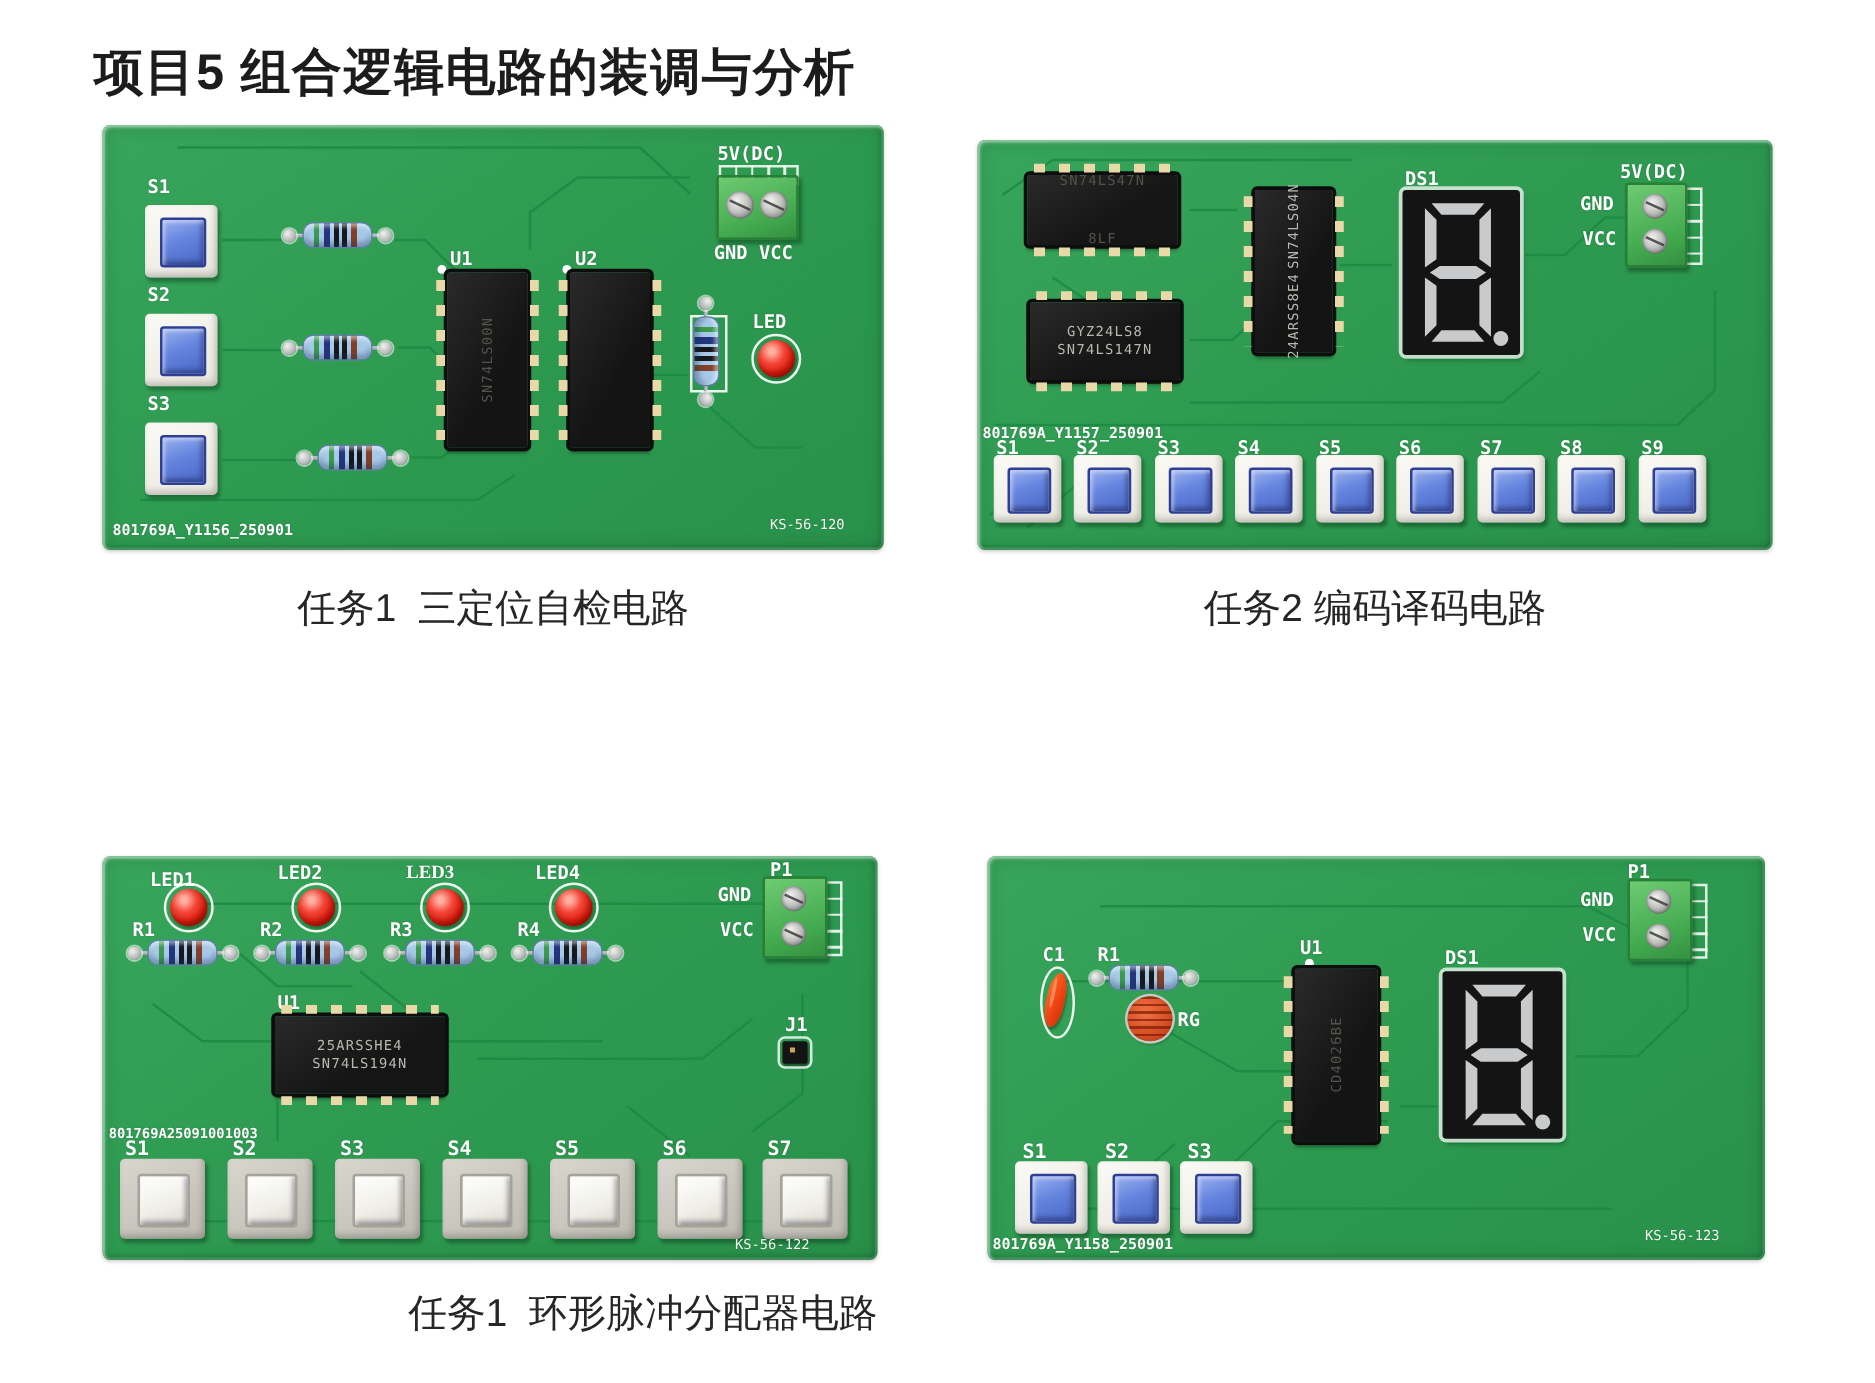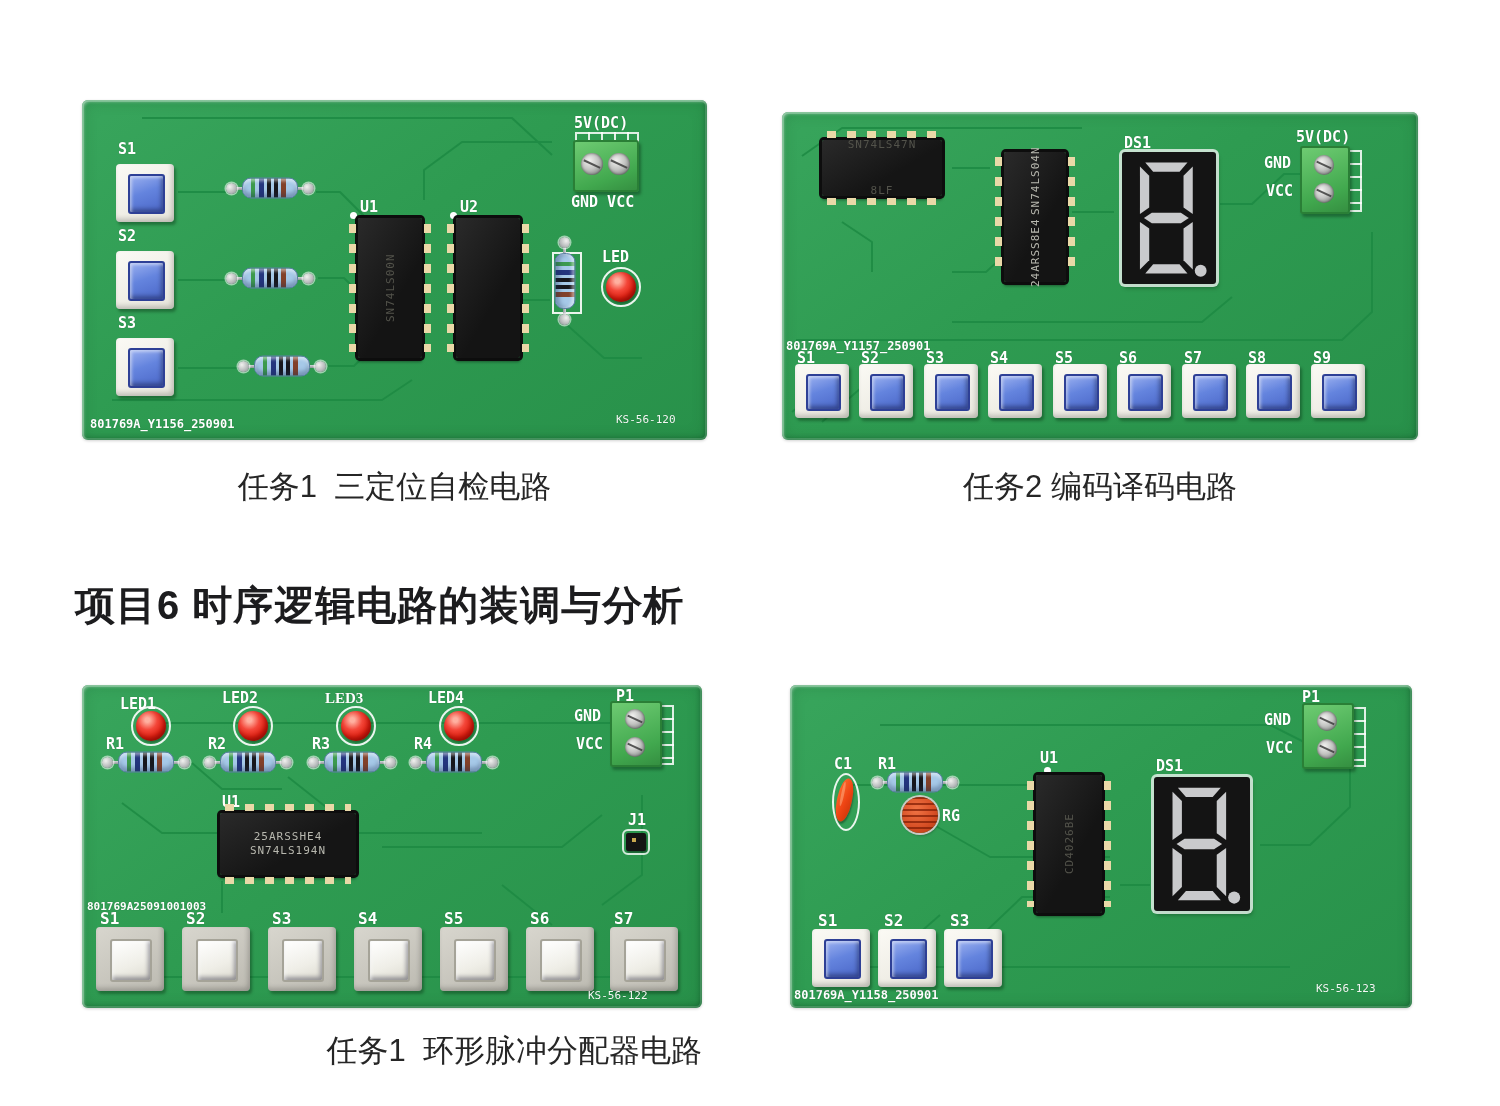--- a/index.html
+++ b/index.html
@@ -95,21 +95,21 @@
   
   .jumper{position:absolute;background:#141414;border-radius:2px;outline:2px solid rgba(255,255,255,.8);outline-offset:2px;
       box-shadow:1px 2px 2px rgba(0,0,0,.4);}
   .jumper::after{content:"";position:absolute;left:30%;top:30%;width:22%;height:22%;background:#caa84f;}
 </style>
 </head>
 <body>
 
 <div id="canvas">
 
-  <div class="title" style="left:75px;top:578px;">项目6 时序逻辑电路的装调与分析</div>
+  <div class="title" style="left:75px;top:30px;">项目5 组合逻辑电路的装调与分析</div>
   <div class="caption" style="left:82px;top:466px;width:625px;">任务1  三定位自检电路</div>
   <div class="caption" style="left:782px;top:466px;width:636px;">任务2 编码译码电路</div>
   <div class="caption" style="left:82px;top:1030px;width:620px;text-align:right;">任务1  环形脉冲分配器电路</div>
 
   <div class="board" style="left:82px;top:100px;width:625px;height:340px;">
     <svg class="traces" viewBox="0 0 625 340">
       <g fill="none" stroke="#1d8a43" stroke-width="2" stroke-linejoin="round" opacity="0.85">
         <path d="M60,18 H430 L470,55"></path>
         <path d="M96,92 H144"></path>
         <path d="M234,92 H258 L283,117 V160 L300,176"></path>
@@ -203,20 +203,26 @@
         <path d="M60,110 L90,130 V160"></path>
       </g>
     </svg>
 
     <div class="ic-h" style="left:40px;top:28px;width:120px;height:56px;">
       <div class="ictext-h faint">
         <span>SN74LS47N</span>
         <span>8LF</span>
       </div>
     </div>
+    <div class="ic-h" style="left:42px;top:130px;width:120px;height:62px;">
+      <div class="ictext-h lit">
+        <span>GYZ24LS8</span>
+        <span>SN74LS147N</span>
+      </div>
+    </div>
     <div class="ic-v" style="left:222px;top:40px;width:62px;height:130px;">
       <div class="ictext-v lit">
         <span>24ARSS8E4</span>
         <span>SN74LS04N</span>
       </div>
     </div>
 
     <div class="sk" style="left:342px;top:24px;">DS1</div>
     <div class="sevenseg" style="left:340px;top:40px;width:94px;height:132px;">
       <svg viewBox="0 0 64 100">

